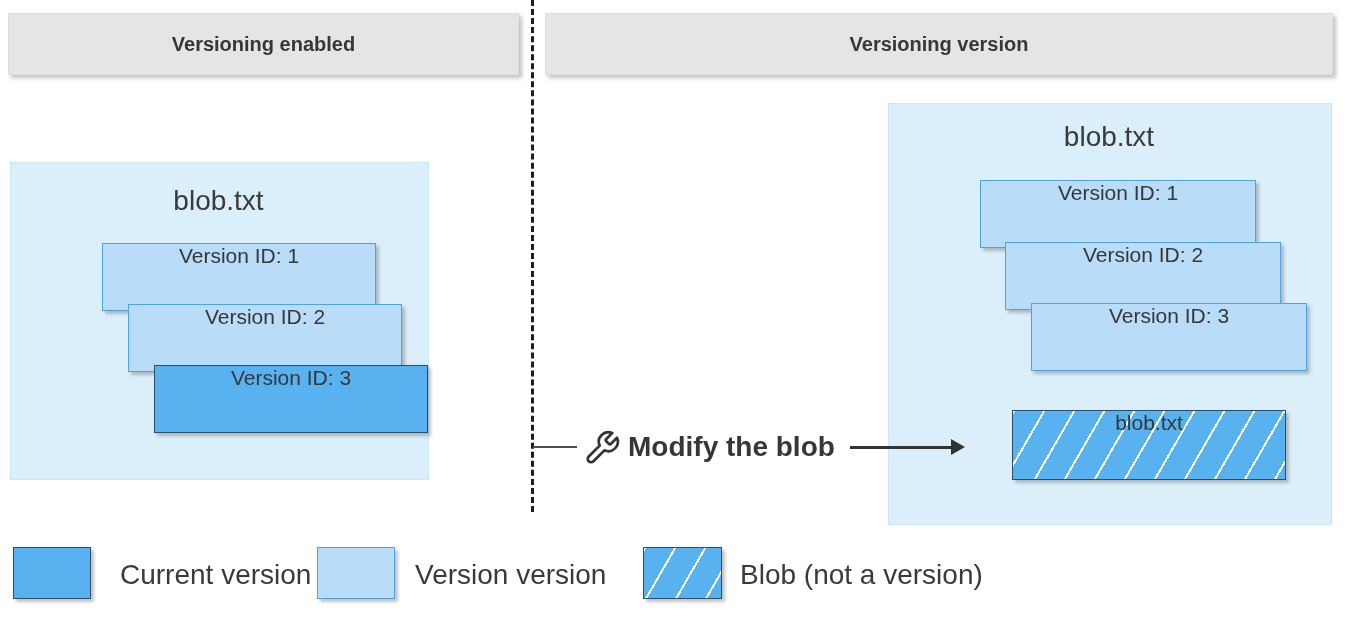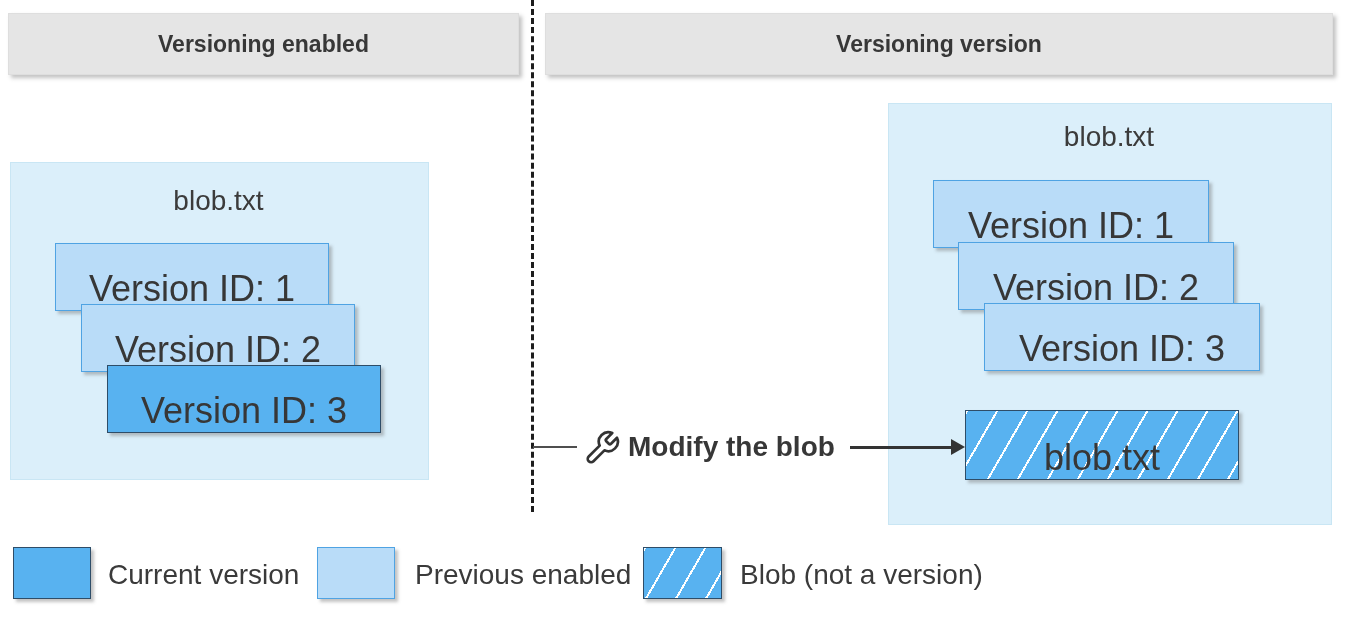--- a/index.html
+++ b/index.html
@@ -7,42 +7,43 @@
     position:relative;width:1345px;height:617px;background:#ffffff;
     font-family:"Liberation Sans","DejaVu Sans",sans-serif;color:#3a3a3a;overflow:hidden;
   }
   
   .divider{position:absolute;left:531px;top:0;width:0;height:512px;border-left:3px dashed #1d1d1d;}
   
   .header-bar{
     position:absolute;top:13px;height:60px;background:var(--header-background,#e5e5e5);
     border:1px solid #dedede;box-shadow:3px 3px 4px rgba(120,120,120,.45);
     display:flex;align-items:center;justify-content:center;
-    font-size:23px;font-weight:bold;color:#373737;
+    font-size:20px;font-weight:bold;color:#373737;
   }
   .header-left{left:8px;width:509px;}
   .header-right{left:545px;width:786px;}
   
   .panel{
     position:absolute;background:var(--panel-background,#dbeffa);
     border:1px solid #c9e6f4;
   }
   .panel-left{left:10px;top:162px;width:417px;height:316px;}
   .panel-right{left:888px;top:103px;width:442px;height:420px;}
   .panel-title{
     position:absolute;text-align:center;font-size:28px;color:#3b3b3b;
   }
   .panel-title.left{left:10px;top:185px;width:417px;}
   .panel-title.right{left:888px;top:121px;width:442px;}
   
   .vbox{
     position:absolute;width:272px;height:66px;
-    display:flex;align-items:flex-end;justify-content:center;
-    font-size:36px;color:#373737;
+    display:flex;align-items:flex-start;justify-content:center;
+    font-size:21px;color:#373737;
     box-shadow:3px 3px 3px rgba(105,105,105,.4);
+    margin-left:47px;
   }
   .prev{background:var(--previous-version,#b9dcf8);border:1px solid #4fa3e3;}
   .curr{background:var(--current-version,#58b2f0);border:1px solid #2e4d68;}
   .hatch{
     background-color:var(--current-version,#58b2f0);
     background-image:repeating-linear-gradient(120deg,
       var(--hatch-line,#ffffff) 0px, var(--hatch-line,#ffffff) 2px,
       transparent 2px, transparent 26px);
     border:1px solid #2e4d68;
   }
@@ -61,21 +62,21 @@
   .arrow-head{
     position:absolute;left:951px;top:439px;width:0;height:0;
     border-top:8px solid transparent;border-bottom:8px solid transparent;border-left:14px solid #333333;
   }
   
   .swatch{position:absolute;top:547px;width:76px;height:50px;box-shadow:3px 3px 3px rgba(105,105,105,.4);}
   .sw1{left:13px;}
   .sw2{left:317px;}
   .sw3{left:643px;width:77px;}
   .legend-label{position:absolute;top:559px;font-size:28px;color:#3a3a3a;white-space:nowrap;}
-  .ll1{left:108px;}
+  .ll1{left:120px;}
   .ll2{left:415px;}
   .ll3{left:740px;text-align:center;}
 </style>
 </head>
 <body>
 
 <div class="canvas">
 
   <div class="divider"></div>
 
@@ -119,17 +120,17 @@
       <path d="M14.7 6.3a1 1 0 0 0 0 1.4l1.6 1.6a1 1 0 0 0 1.4 0l3.77-3.77a6 6 0 0 1-7.94 7.94l-6.91 6.91a2.12 2.12 0 0 1-3-3l6.91-6.91a6 6 0 0 1 7.94-7.94l-3.76 3.76z"></path>
     </svg>
   </div>
   <div class="modify-label">Modify the blob</div>
   <div class="arrow-line"></div>
   <div class="arrow-head"></div>
 
   <div class="swatch curr sw1"></div>
   <div class="legend-label ll1">Current version</div>
   <div class="swatch prev sw2"></div>
-  <div class="legend-label ll2">Previous enabled</div>
+  <div class="legend-label ll2">Version version</div>
   <div class="swatch hatch sw3"></div>
   <div class="legend-label ll3">Blob (not a version)</div>
 
 </div>
 
 </body></html>

